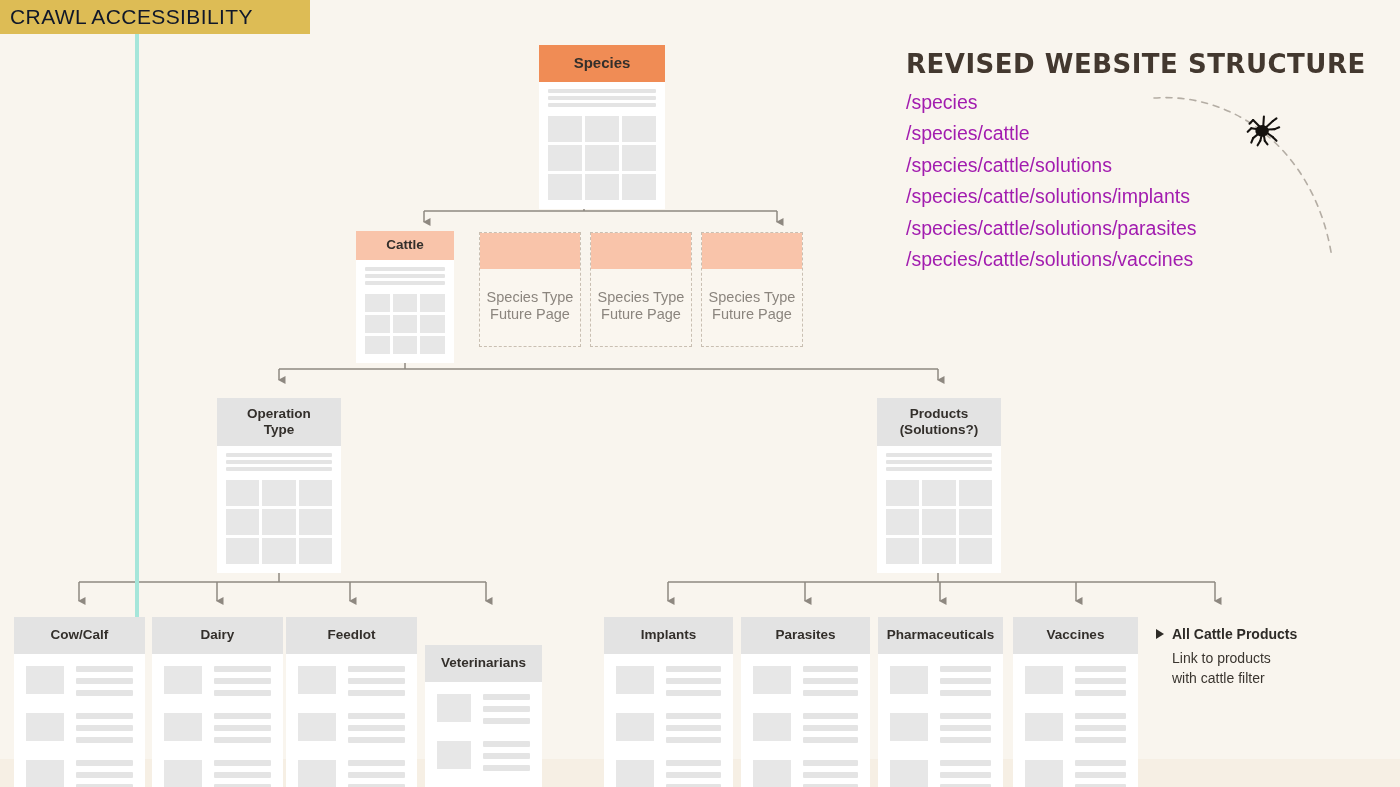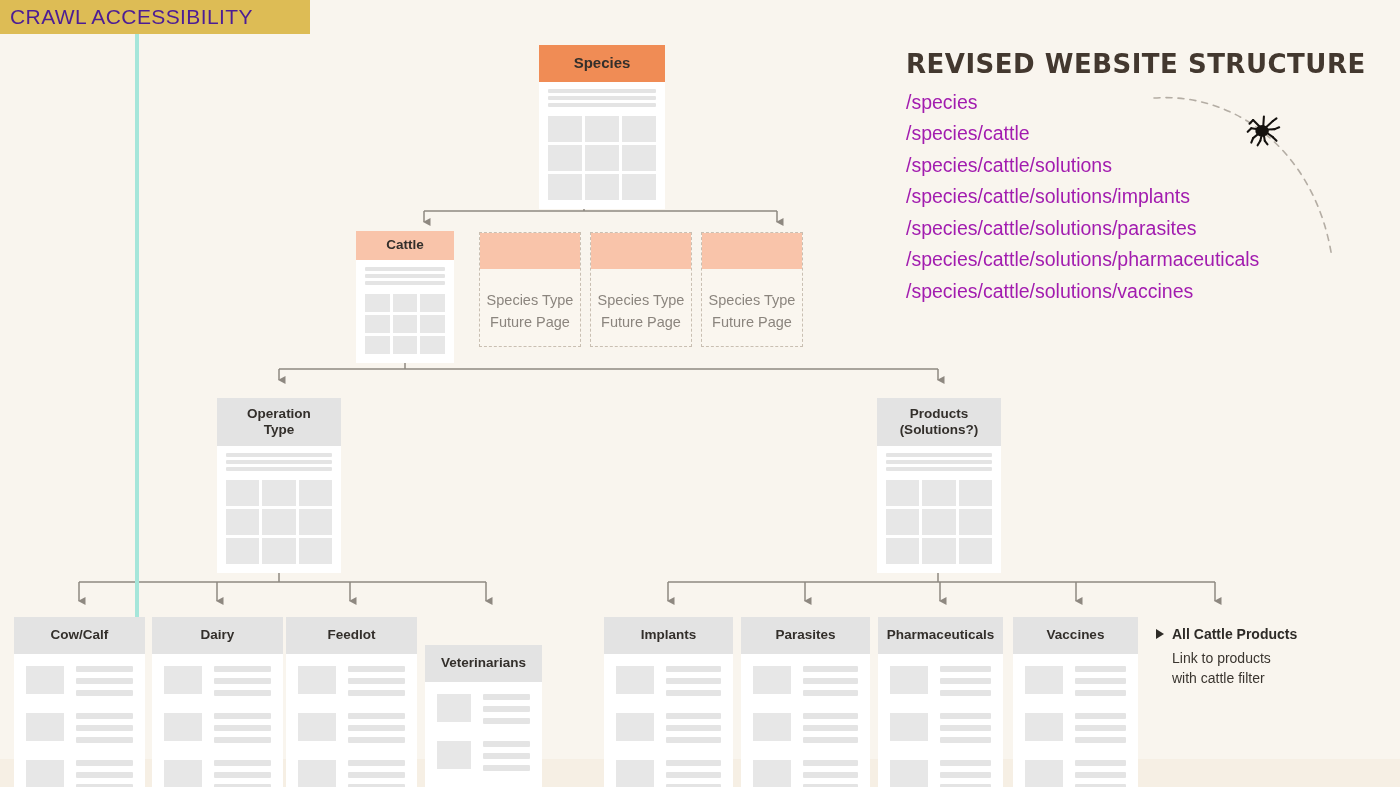--- a/index.html
+++ b/index.html
@@ -14,21 +14,21 @@
   
   .bottom-band{position:absolute;left:0;right:0;bottom:0;height:28px;background:#F6EFE4;}
   .guide-line{position:absolute;top:0;bottom:0;width:4px;background:#A6E6DA;}
 
   
   .gold-band{
     position:absolute;left:0;top:0;width:310px;height:34px;
     background:#DDBC55;display:flex;align-items:center;
   }
   .gold-band .label{
-    font-size:21px;letter-spacing:.4px;color:#4c1d95;
+    font-size:21px;letter-spacing:.4px;color:#0f172a;
     padding-left:10px;white-space:nowrap;
   }
 
   
   .info-panel{position:absolute;left:906px;top:48px;width:470px;}
   .info-title{
     font-size:26px;font-weight:bold;line-height:1.25;
     letter-spacing:.5px;color:#43382F;margin:0 0 6px 0;
     font-family:"DejaVu Sans", sans-serif;
   }
@@ -65,21 +65,21 @@
   .sk-row{display:flex;gap:12px;align-items:flex-start;}
   .sk-row b{display:block;background:#E7E7E7;flex:0 0 auto;}
   .sk-row u{display:block;flex:1 1 auto;text-decoration:none;}
   .sk-row u i{display:block;height:6px;background:#E4E4E4;border-radius:1px;margin-bottom:6px;}
 
   
   .ghost{position:absolute;box-sizing:border-box;border:1.6px dashed #C9BFB2;background:#FAF6EF;}
   .ghost .ghead{height:36px;background:#F9C4AA;}
   .ghost .gtext{
     position:absolute;left:0;right:0;top:56px;text-align:center;
-    font-size:14.5px;line-height:22px;color:#8B857E;
+    font-size:14.5px;line-height:17px;color:#8B857E;
   }
 
   
   .wires{position:absolute;inset:0;pointer-events:none;}
 
   
   .note{position:absolute;left:1156px;top:626px;width:200px;}
   .note .note-title{font-size:14px;font-weight:bold;color:#2E2B27;display:flex;align-items:center;gap:8px;}
   .note .tri{width:0;height:0;border-left:8px solid #2E2B27;border-top:5.5px solid transparent;border-bottom:5.5px solid transparent;flex:0 0 auto;}
   .note .note-sub{margin-top:6px;margin-left:16px;font-size:14px;line-height:20px;color:#3A352F;}
@@ -501,21 +501,20 @@
   </div>
 
   <div class="info-panel">
     <div class="info-title">REVISED WEBSITE STRUCTURE</div>
     <ul class="url-list">
       <li>/species</li>
       <li>/species/cattle</li>
       <li>/species/cattle/solutions</li>
       <li>/species/cattle/solutions/implants</li>
       <li>/species/cattle/solutions/parasites</li>
-      <li>/species/cattle/solutions/pharmaceuticals</li>
       <li>/species/cattle/solutions/vaccines</li>
     </ul>
   </div>
 
   <svg class="crawl-arc" viewBox="0 0 260 200">
     <path d="M14,18 C96,12 176,72 192,178" fill="none" stroke="#B4ADA4" stroke-width="1.6" stroke-dasharray="6 6" stroke-linecap="round"></path>
   </svg>
 
   <svg class="spider" viewBox="0 0 40 40">
     <g stroke="#15120F" stroke-width="2.3" stroke-linecap="round" fill="none">

